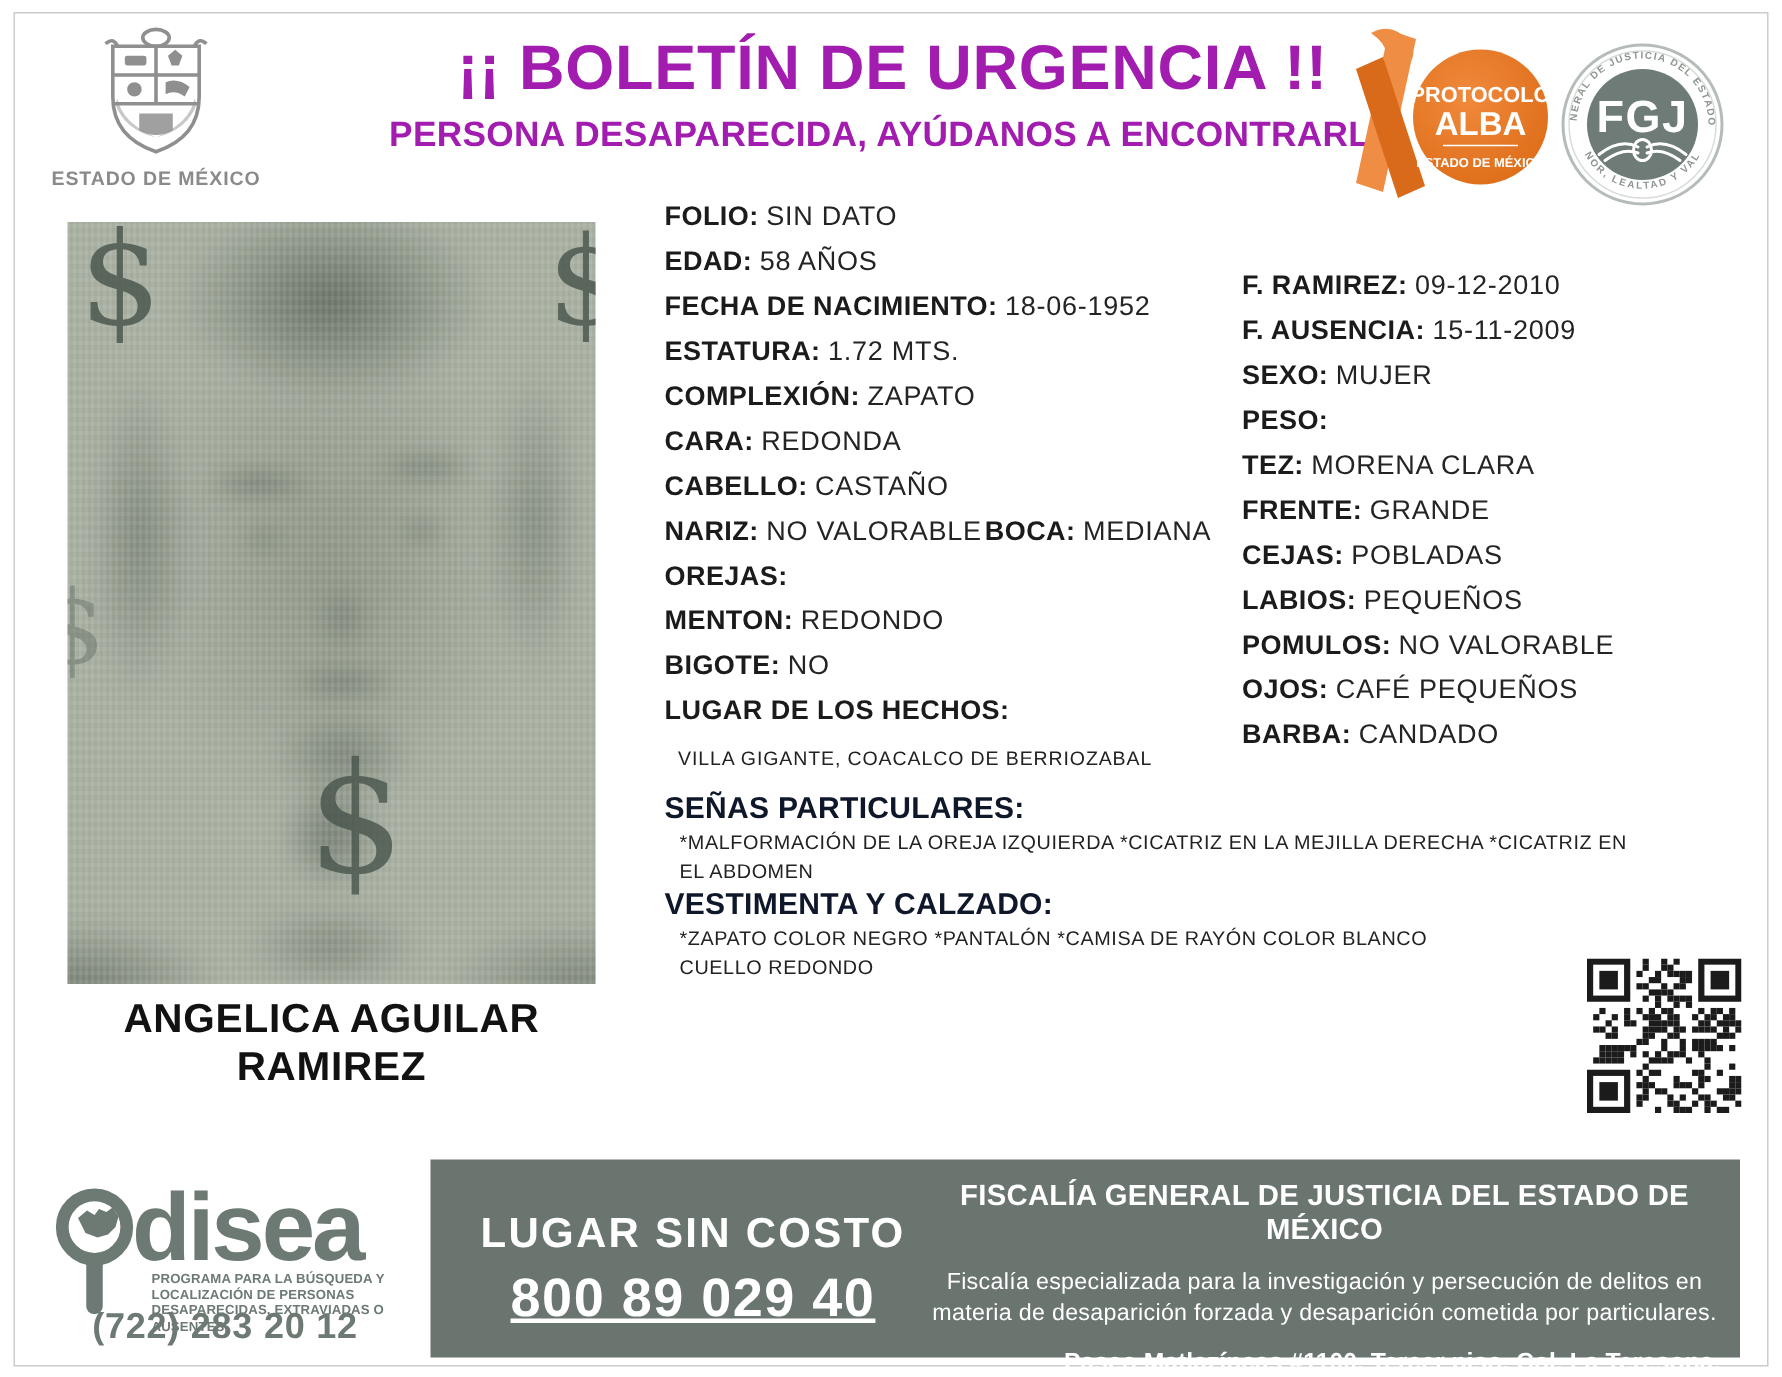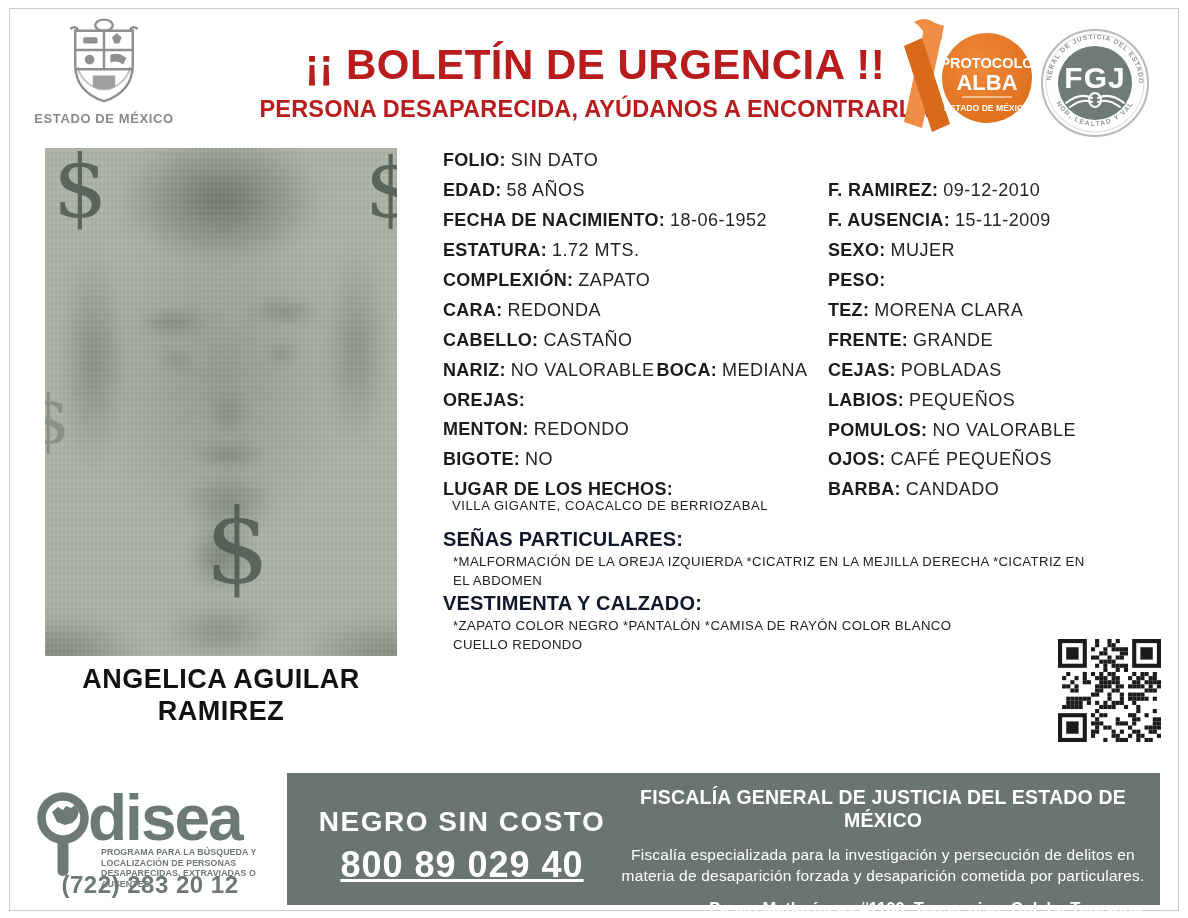--- a/index.html
+++ b/index.html
@@ -7,21 +7,21 @@
     position:relative;width:1188px;height:918px;background:#ffffff;
     font-family:"Liberation Sans",sans-serif;overflow:hidden;margin:0 auto;
   }
   .frame{position:absolute;left:9px;top:8px;right:9px;bottom:7px;border:1px solid #cccccc;pointer-events:none;}
 
   
   .estado-block{position:absolute;left:25px;top:18px;width:158px;text-align:center;}
   .estado-block svg{display:block;margin:0 auto;}
   .estado-caption{margin-top:5px;font-size:13px;font-weight:700;color:#8a8a8a;letter-spacing:.6px;}
 
-  .titles{position:absolute;left:215px;top:44px;width:760px;text-align:center;color:#b91c1c;}
+  .titles{position:absolute;left:215px;top:24px;width:760px;text-align:center;color:#a21caf;}
   .main-title{font-size:42px;font-weight:800;letter-spacing:.5px;line-height:1;}
   .sub-title{font-size:23.5px;font-weight:800;letter-spacing:.2px;margin-top:10px;}
 
   .alba-logo{position:absolute;left:898px;top:16px;width:138px;height:122px;}
   .fgj-logo{position:absolute;left:1040px;top:28px;width:110px;height:110px;}
 
   
   .photo{
     position:absolute;left:45px;top:148px;width:352px;height:508px;
     background:#a9b0a3;overflow:hidden;
@@ -61,21 +61,21 @@
   .dollar.ml{left:-18px;top:238px;font-size:68px;opacity:.32;}
   .dollar.ct{left:160px;top:348px;font-size:102px;opacity:.78;}
 
   .person-name{
     position:absolute;left:45px;top:664px;width:352px;text-align:center;
     font-size:27px;font-weight:700;color:#121212;letter-spacing:.5px;line-height:1.18;
   }
 
   
   .col{position:absolute;}
-  .col-left{left:443px;top:146px;}
+  .col-left{left:443px;top:130px;}
   .col-right{left:828px;top:176px;}
   .frow{height:29.9px;display:flex;align-items:center;white-space:nowrap;}
   .flabel{font-size:18px;font-weight:800;color:#1b1b1b;letter-spacing:.3px;}
   .fvalue{font-size:18px;font-weight:400;color:#242424;letter-spacing:.5px;margin-left:5px;margin-right:2px;}
 
   .lugar-value{position:absolute;left:452px;top:498px;font-size:13px;color:#222;letter-spacing:.6px;}
 
   .sec-header{position:absolute;font-size:20px;font-weight:800;color:#0f172a;letter-spacing:.2px;}
   .senas-header{left:443px;top:528px;}
   .senas-body{position:absolute;left:453px;top:552px;width:650px;font-size:13.2px;color:#222;
@@ -515,21 +515,21 @@
       <path d="M18,20 l6,-5 l5,3 l3,-4 l5,2 l4,-3 l4,6 l-2,7 l-5,5 l-7,2 l-8,-3 l-3,-6 Z" fill="#6d7a74"></path>
       <rect x="23.5" y="46" width="11" height="38" rx="5" fill="#6d7a74"></rect>
     </svg>
   </div>
   <div class="odisea-text">disea</div>
   <div class="odisea-tagline">PROGRAMA PARA LA BÚSQUEDA Y LOCALIZACIÓN DE PERSONAS DESAPARECIDAS, EXTRAVIADAS O AUSENTES</div>
   <div class="odisea-phone">(722) 283 20 12</div>
 
   <div class="footer-bar">
     <div class="lada">
-      <div class="lada-1">NEGRO SIN COSTO</div>
+      <div class="lada-1">LUGAR SIN COSTO</div>
       <div class="lada-2">800 89 029 40</div>
     </div>
     <div class="fiscalia">
       <div class="fisc-title">FISCALÍA GENERAL DE JUSTICIA DEL ESTADO DE MÉXICO</div>
       <div class="fisc-desc">Fiscalía especializada para la investigación y persecución de delitos en materia de desaparición forzada y desaparición cometida por particulares.</div>
       <div class="fisc-addr">
         <div>Paseo Matlazíncas #1100, Tercer piso, Col. La Teresona,</div>
 
       </div>
     </div>

